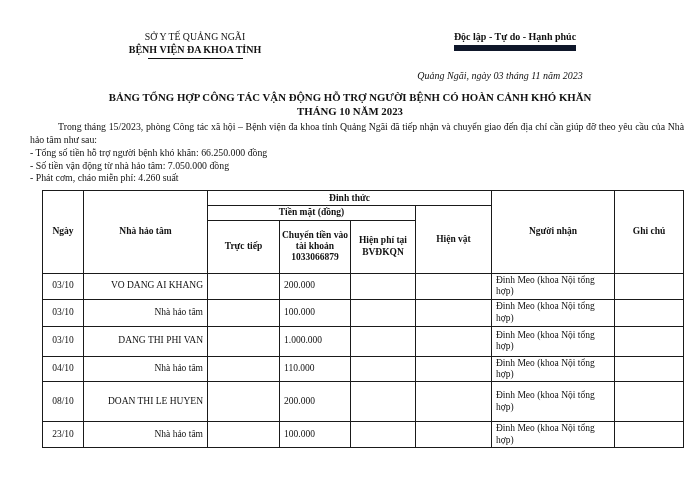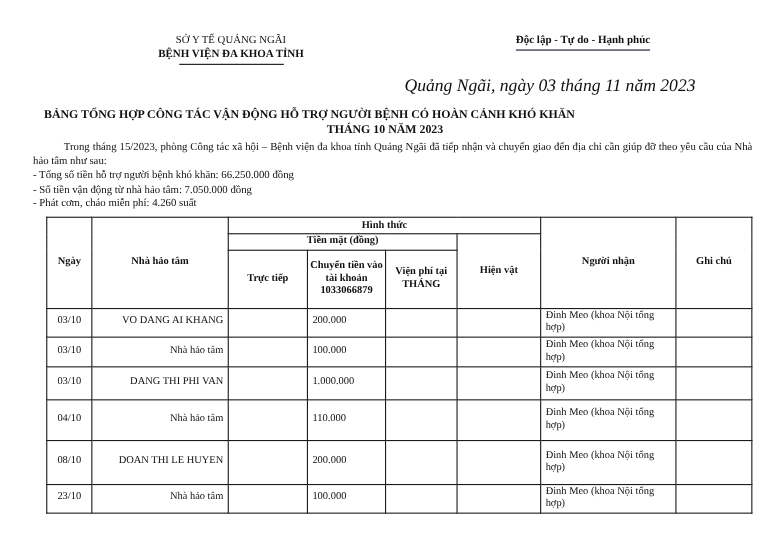--- a/index.html
+++ b/index.html
@@ -7,34 +7,34 @@
     position:relative;
     width:700px;height:494px;
     background:#ffffff;
     color:#111;
     font-family:"Liberation Serif","DejaVu Serif",serif;
     font-size:9.5px;
     overflow:hidden;
     box-sizing:border-box;
     padding-top:30px;
   }
-  .nat-header{display:flex;width:100%;justify-content:center;}
+  .nat-header{display:flex;width:100%;}
   .hdr-left{width:270px;margin-left:60px;text-align:center;line-height:1.35;}
   .hdr-right{width:310px;margin-left:30px;text-align:center;line-height:1.35;}
   .hdr-left .l1{font-size:9.8px;}
   .hdr-left .l2{font-size:10px;font-weight:bold;}
   .hdr-right .l1{font-size:10px;font-weight:bold;}
-  .hdr-right .l2{font-size:10px;font-weight:bold;display:inline-block;border-bottom:1px solid #0f172a;padding-bottom:1px;}
+  .hdr-right .l2{font-size:10px;font-weight:bold;display:inline-block;border-bottom:6px solid #0f172a;padding-bottom:1px;}
   .short-rule{width:95px;height:0;border-bottom:1px solid #111;margin:1px auto 0 auto;}
   .date-line{
     margin-top:11px;margin-left:350px;width:300px;
-    text-align:center;font-style:italic;font-size:16px;
+    text-align:center;font-style:italic;font-size:10px;
   }
   .doc-title{
-    margin-top:9px;text-align:left;font-weight:bold;font-size:10.8px;line-height:1.3;
+    margin-top:9px;text-align:center;font-weight:bold;font-size:10.8px;line-height:1.3;
     padding:0 40px;
   }
   .doc-title2{text-align:center;font-weight:bold;font-size:10.8px;line-height:1.3;}
   .intro{
     margin:3px 16px 0 30px;
     text-align:justify;
     text-indent:28px;
     line-height:1.32;
     font-size:9.8px;
   }
@@ -97,32 +97,32 @@
         <col style="width:71px">
       <col style="width:65px">
         <col style="width:76px">
         <col style="width:123px">
         <col style="width:69px">
     </colgroup>
     <thead>
       <tr class="hr1">
         <th rowspan="3">Ngày</th>
         <th rowspan="3">Nhà hảo tâm</th>
-        <th colspan="4">Hình thức</th>
+        <th colspan="4">Đinh thức</th>
         <th rowspan="3">Người nhận</th>
         <th rowspan="3">Ghi chú</th>
       </tr>
       <tr class="hr2">
         <th colspan="3">Tiền mặt (đồng)</th>
         <th rowspan="2">Hiện vật</th>
       </tr>
       <tr class="hr3">
         <th>Trực tiếp</th>
         <th>Chuyển tiền vào tài khoản 1033066879</th>
-        <th>Viện phí tại THÁNG</th>
+        <th>Hiện phí tại BVĐKQN</th>
       </tr>
     </thead>
     <tbody>
         <tr style="height: 26px;">
           <td class="cell-date">03/10</td>
           <td class="cell-donor">VO DANG AI KHANG</td>
           <td class="cell-amount"></td>
           <td class="cell-amount">200.000</td>
           <td class="cell-amount"></td>
           <td class="cell-center"></td>
@@ -142,21 +142,21 @@
         <tr style="height: 30px;">
           <td class="cell-date">03/10</td>
           <td class="cell-donor">DANG THI PHI VAN</td>
           <td class="cell-amount"></td>
           <td class="cell-amount">1.000.000</td>
           <td class="cell-amount"></td>
           <td class="cell-center"></td>
           <td class="cell-recipient">Đinh Meo (khoa Nội tổng hợp)</td>
           <td class="cell-center"></td>
         </tr>
-        <tr style="height: 37px;">
+        <tr style="height: 25px;">
           <td class="cell-date">04/10</td>
           <td class="cell-donor">Nhà hảo tâm</td>
           <td class="cell-amount"></td>
           <td class="cell-amount">110.000</td>
           <td class="cell-amount"></td>
           <td class="cell-center"></td>
           <td class="cell-recipient">Đinh Meo (khoa Nội tổng hợp)</td>
           <td class="cell-center"></td>
         </tr>
         <tr style="height: 40px;">

